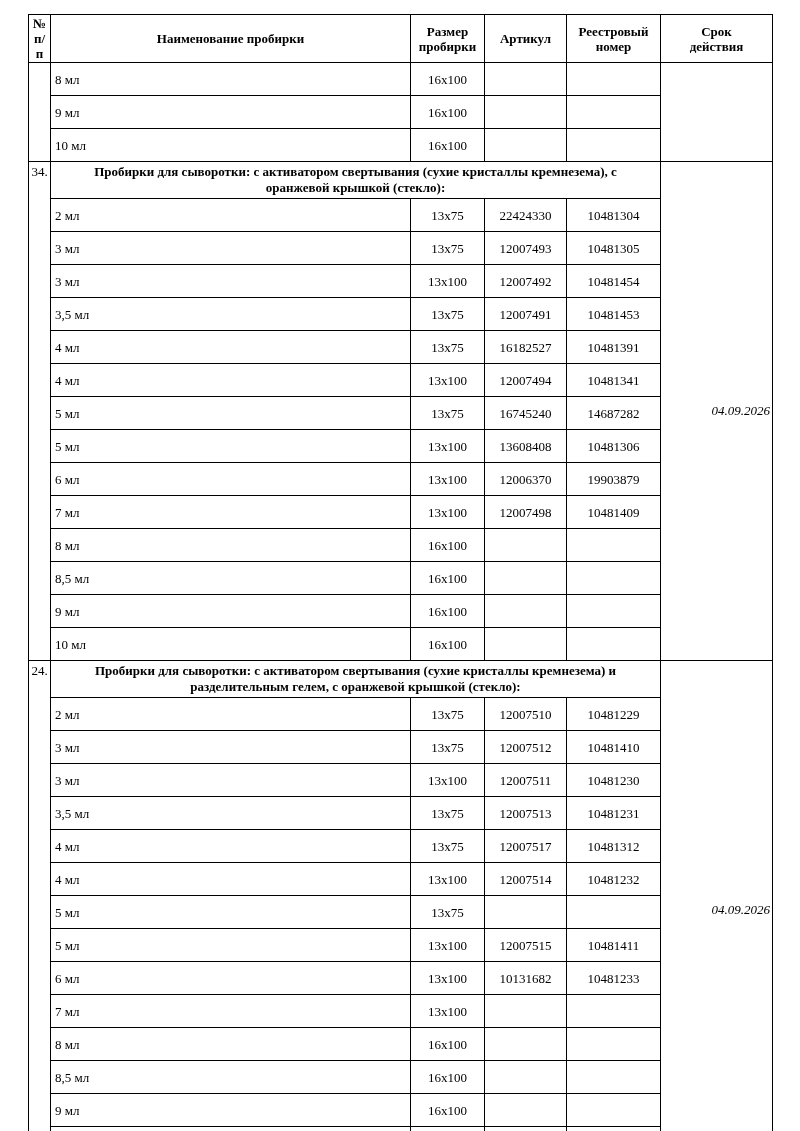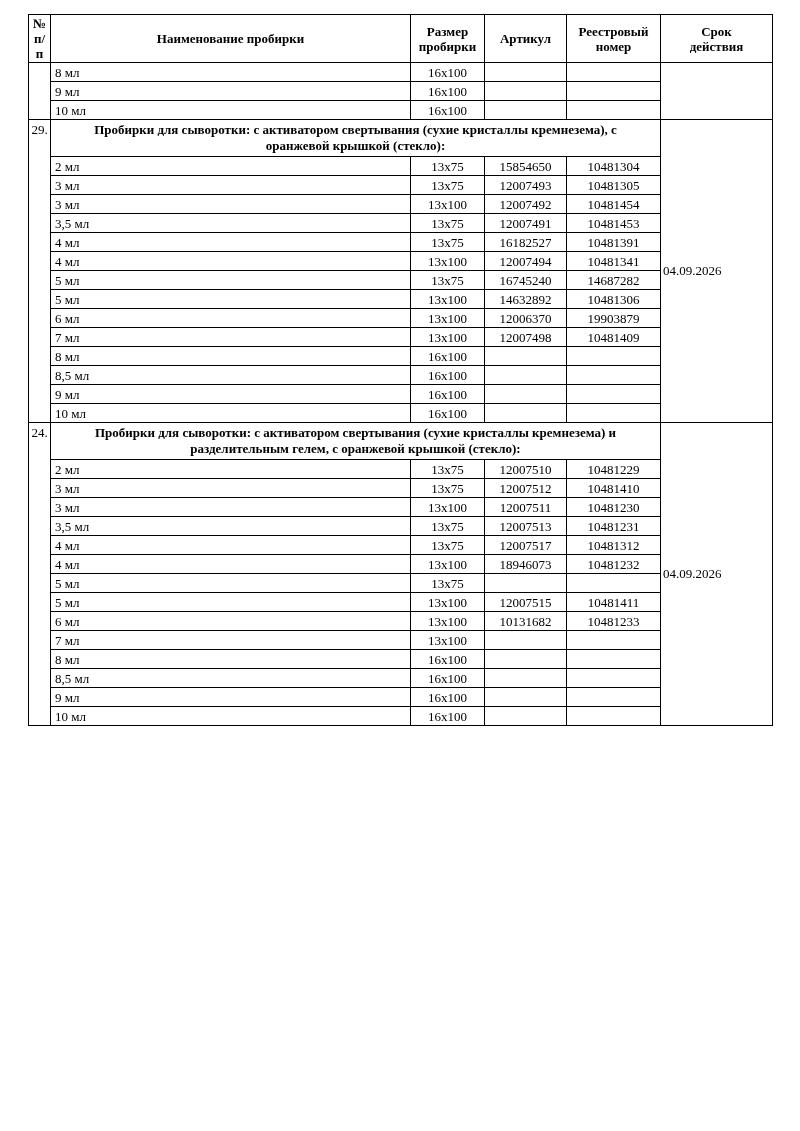--- a/index.html
+++ b/index.html
@@ -36,21 +36,21 @@
     text-align: center;
     vertical-align: middle;
     height: 41px;
     line-height: 15px;
     padding: 1px 2px;
   }
   td.cell-name {
     text-align: left;
     vertical-align: middle;
     padding: 0 4px;
-    height: 19px;
+    height: 33px;
     line-height: 15px;
   }
   td.cell-size, td.cell-article, td.cell-reg {
     text-align: center;
     vertical-align: middle;
     padding: 0 2px;
     height: 17px;
     line-height: 15px;
   }
   td.cell-num {
@@ -60,23 +60,24 @@
     line-height: 15px;
   }
   td.cell-title {
     font-weight: bold;
     text-align: center;
     vertical-align: middle;
     padding: 2px 14px;
     line-height: 16px;
   }
   td.cell-validity {
-    text-align: left;
+    text-align: right;
     vertical-align: middle;
     padding: 0 2px;
+    font-style: italic;
   }
 </style>
 </head>
 <body>
 
 <div class="doc-page">
   <table class="doc-table">
     <colgroup>
       <col style="width:22px">
       <col style="width:360px">
@@ -114,28 +115,28 @@
           <td class="cell-article"></td>
           <td class="cell-reg"></td>
         </tr>
         <tr>
           <td class="cell-name">10 мл</td>
           <td class="cell-size">16x100</td>
           <td class="cell-article"></td>
           <td class="cell-reg"></td>
         </tr>
         <tr>
-          <td class="cell-num" rowspan="15">29.</td>
+          <td class="cell-num" rowspan="15">34.</td>
           <td class="cell-title" colspan="4">Пробирки для сыворотки: с активатором свертывания (сухие кристаллы кремнезема), с оранжевой крышкой (стекло):</td>
           <td class="cell-validity" rowspan="15">04.09.2026</td>
         </tr>
         <tr>
           <td class="cell-name">2 мл</td>
           <td class="cell-size">13x75</td>
-          <td class="cell-article">15854650</td>
+          <td class="cell-article">22424330</td>
           <td class="cell-reg">10481304</td>
         </tr>
         <tr>
           <td class="cell-name">3 мл</td>
           <td class="cell-size">13x75</td>
           <td class="cell-article">12007493</td>
           <td class="cell-reg">10481305</td>
         </tr>
         <tr>
           <td class="cell-name">3 мл</td>
@@ -163,21 +164,21 @@
         </tr>
         <tr>
           <td class="cell-name">5 мл</td>
           <td class="cell-size">13x75</td>
           <td class="cell-article">16745240</td>
           <td class="cell-reg">14687282</td>
         </tr>
         <tr>
           <td class="cell-name">5 мл</td>
           <td class="cell-size">13x100</td>
-          <td class="cell-article">14632892</td>
+          <td class="cell-article">13608408</td>
           <td class="cell-reg">10481306</td>
         </tr>
         <tr>
           <td class="cell-name">6 мл</td>
           <td class="cell-size">13x100</td>
           <td class="cell-article">12006370</td>
           <td class="cell-reg">19903879</td>
         </tr>
         <tr>
           <td class="cell-name">7 мл</td>
@@ -240,21 +241,21 @@
         </tr>
         <tr>
           <td class="cell-name">4 мл</td>
           <td class="cell-size">13x75</td>
           <td class="cell-article">12007517</td>
           <td class="cell-reg">10481312</td>
         </tr>
         <tr>
           <td class="cell-name">4 мл</td>
           <td class="cell-size">13x100</td>
-          <td class="cell-article">18946073</td>
+          <td class="cell-article">12007514</td>
           <td class="cell-reg">10481232</td>
         </tr>
         <tr>
           <td class="cell-name">5 мл</td>
           <td class="cell-size">13x75</td>
           <td class="cell-article"></td>
           <td class="cell-reg"></td>
         </tr>
         <tr>
           <td class="cell-name">5 мл</td>

